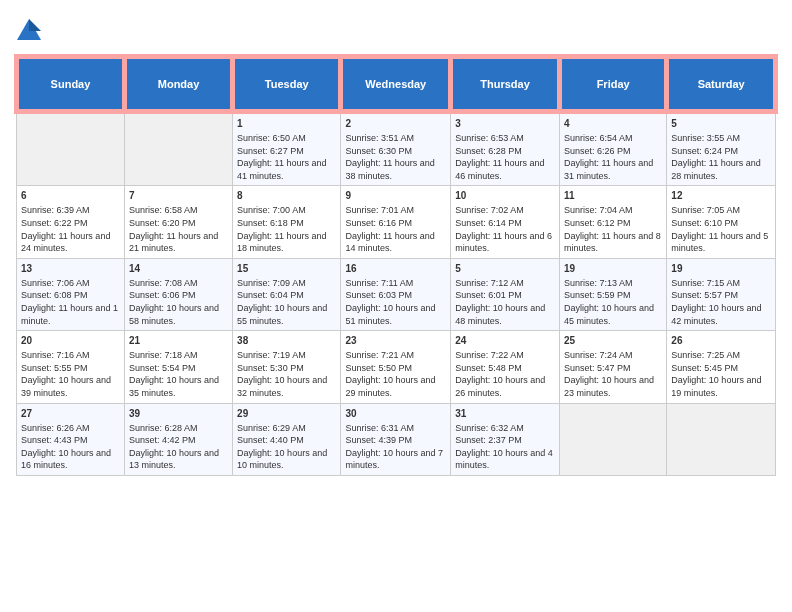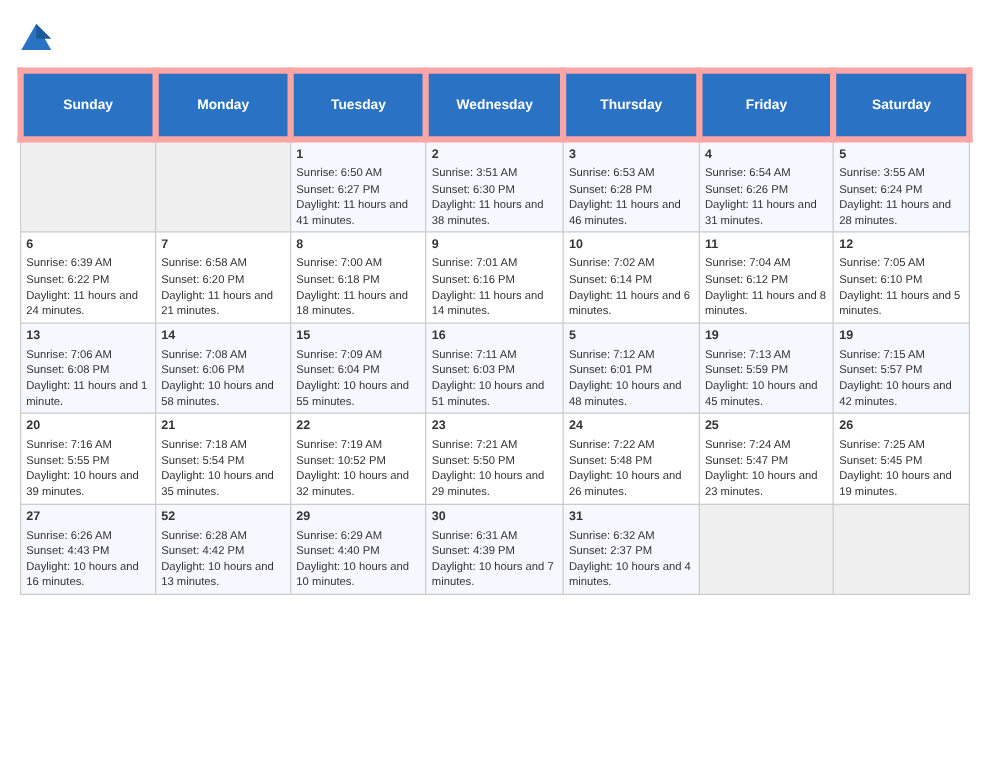--- a/index.html
+++ b/index.html
@@ -258,23 +258,23 @@
             <div>Sunset: 5:55 PM</div>
             <div>Daylight: 10 hours and 39 minutes.</div>
           </td>
           <td>
             <span class="day-number">21</span>
             <div>Sunrise: 7:18 AM</div>
             <div>Sunset: 5:54 PM</div>
             <div>Daylight: 10 hours and 35 minutes.</div>
           </td>
           <td>
-            <span class="day-number">22</span>
+            <span class="day-number">38</span>
             <div>Sunrise: 7:19 AM</div>
-            <div>Sunset: 10:52 PM</div>
+            <div>Sunset: 5:30 PM</div>
             <div>Daylight: 10 hours and 32 minutes.</div>
           </td>
           <td>
             <span class="day-number">23</span>
             <div>Sunrise: 7:21 AM</div>
             <div>Sunset: 5:50 PM</div>
             <div>Daylight: 10 hours and 29 minutes.</div>
           </td>
           <td>
             <span class="day-number">24</span>
@@ -296,21 +296,21 @@
           </td>
         </tr>
         <tr>
           <td>
             <span class="day-number">27</span>
             <div>Sunrise: 6:26 AM</div>
             <div>Sunset: 4:43 PM</div>
             <div>Daylight: 10 hours and 16 minutes.</div>
           </td>
           <td>
-            <span class="day-number">52</span>
+            <span class="day-number">39</span>
             <div>Sunrise: 6:28 AM</div>
             <div>Sunset: 4:42 PM</div>
             <div>Daylight: 10 hours and 13 minutes.</div>
           </td>
           <td>
             <span class="day-number">29</span>
             <div>Sunrise: 6:29 AM</div>
             <div>Sunset: 4:40 PM</div>
             <div>Daylight: 10 hours and 10 minutes.</div>
           </td>

